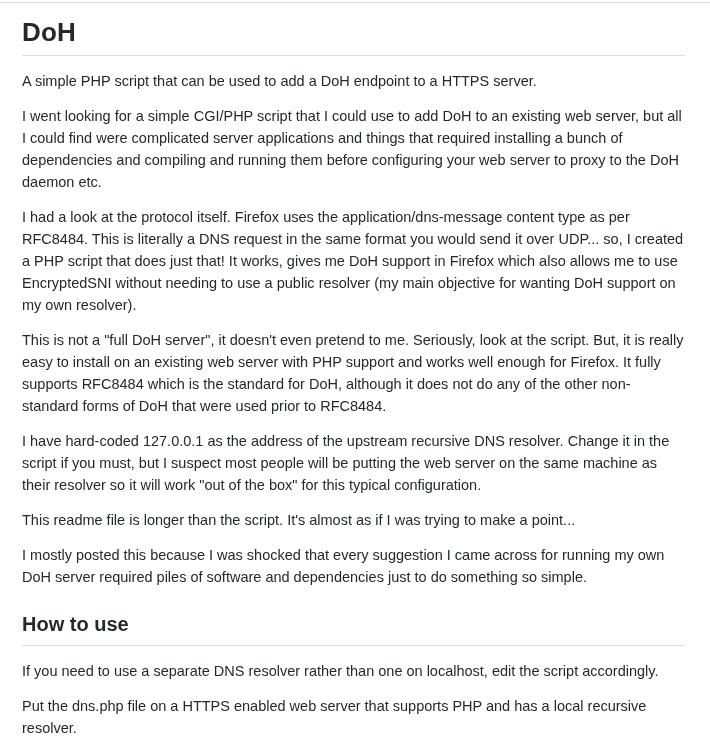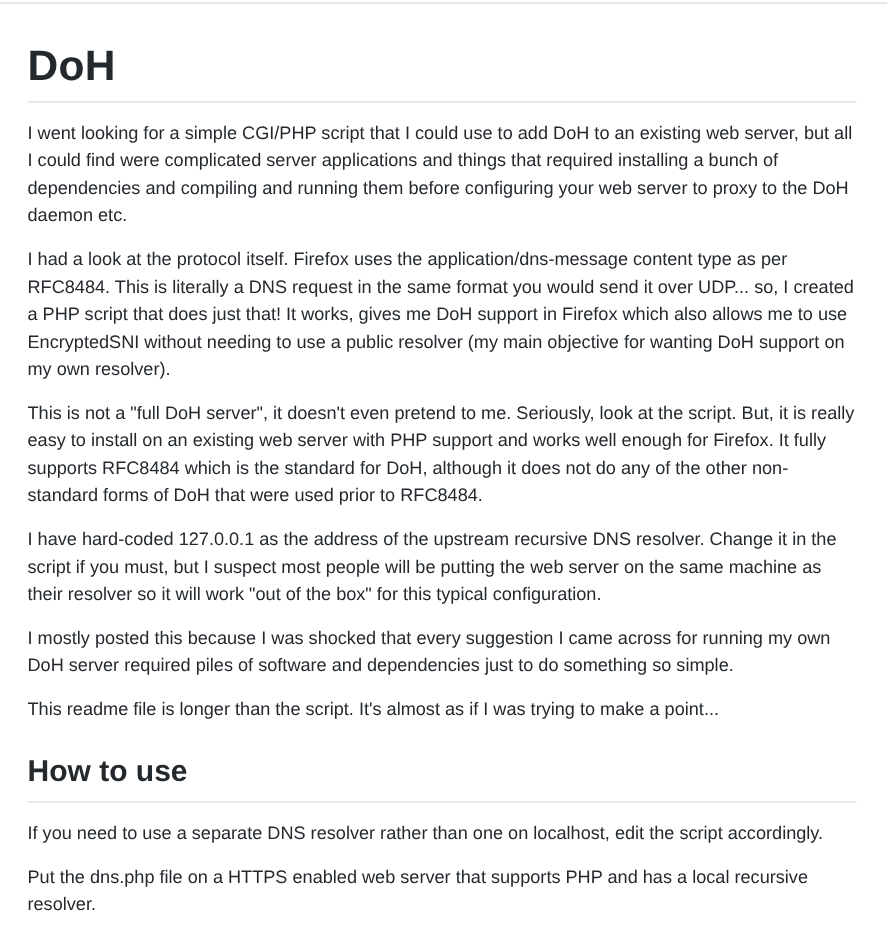--- a/index.html
+++ b/index.html
@@ -17,30 +17,30 @@
   }
   .top-rule {
     height: 0;
     border-top: 1px solid #d7dade;
     margin-top: 2px;
   }
   article.readme {
     padding: 13px 25px 24px 22px;
   }
   h1.doc-title {
-    font-size: 34px;
+    font-size: 26px;
     line-height: 1.25;
     font-weight: 600;
-    margin: 16px 0 14px 0;
+    margin: 0 0 14px 0;
     padding-bottom: 6px;
     border-bottom: 1px solid #dadde0;
     letter-spacing: 0.2px;
   }
   h2.section-heading {
-    font-size: 24px;
+    font-size: 20px;
     line-height: 1.25;
     font-weight: 600;
     margin: 24px 0 14px 0;
     padding-bottom: 8px;
     border-bottom: 1px solid #dadde0;
   }
   p.doc-paragraph {
     font-size: 14.5px;
     line-height: 22px;
     margin: 0 0 13px 0;
@@ -49,25 +49,26 @@
 </style>
 </head>
 <body>
 
 <div class="top-rule"></div>
 
 <article class="readme">
 
   <h1 class="doc-title">DoH</h1>
 
+  <p class="doc-paragraph">A simple PHP script that can be used to add a DoH endpoint to a HTTPS server.</p>
   <p class="doc-paragraph">I went looking for a simple CGI/PHP script that I could use to add DoH to an existing web server, but all I could find were complicated server applications and things that required installing a bunch of dependencies and compiling and running them before configuring your web server to proxy to the DoH daemon etc.</p>
   <p class="doc-paragraph">I had a look at the protocol itself. Firefox uses the application/dns-message content type as per RFC8484. This is literally a DNS request in the same format you would send it over UDP... so, I created a PHP script that does just that! It works, gives me DoH support in Firefox which also allows me to use EncryptedSNI without needing to use a public resolver (my main objective for wanting DoH support on my own resolver).</p>
   <p class="doc-paragraph">This is not a "full DoH server", it doesn't even pretend to me. Seriously, look at the script. But, it is really easy to install on an existing web server with PHP support and works well enough for Firefox. It fully supports RFC8484 which is the standard for DoH, although it does not do any of the other non-standard forms of DoH that were used prior to RFC8484.</p>
   <p class="doc-paragraph">I have hard-coded 127.0.0.1 as the address of the upstream recursive DNS resolver. Change it in the script if you must, but I suspect most people will be putting the web server on the same machine as their resolver so it will work "out of the box" for this typical configuration.</p>
+  <p class="doc-paragraph">This readme file is longer than the script. It's almost as if I was trying to make a point...</p>
   <p class="doc-paragraph">I mostly posted this because I was shocked that every suggestion I came across for running my own DoH server required piles of software and dependencies just to do something so simple.</p>
-  <p class="doc-paragraph">This readme file is longer than the script. It's almost as if I was trying to make a point...</p>
 
   <h2 class="section-heading">How to use</h2>
 
   <p class="doc-paragraph">If you need to use a separate DNS resolver rather than one on localhost, edit the script accordingly.</p>
   <p class="doc-paragraph">Put the dns.php file on a HTTPS enabled web server that supports PHP and has a local recursive resolver.</p>
 
 </article>
 
 </body></html>

